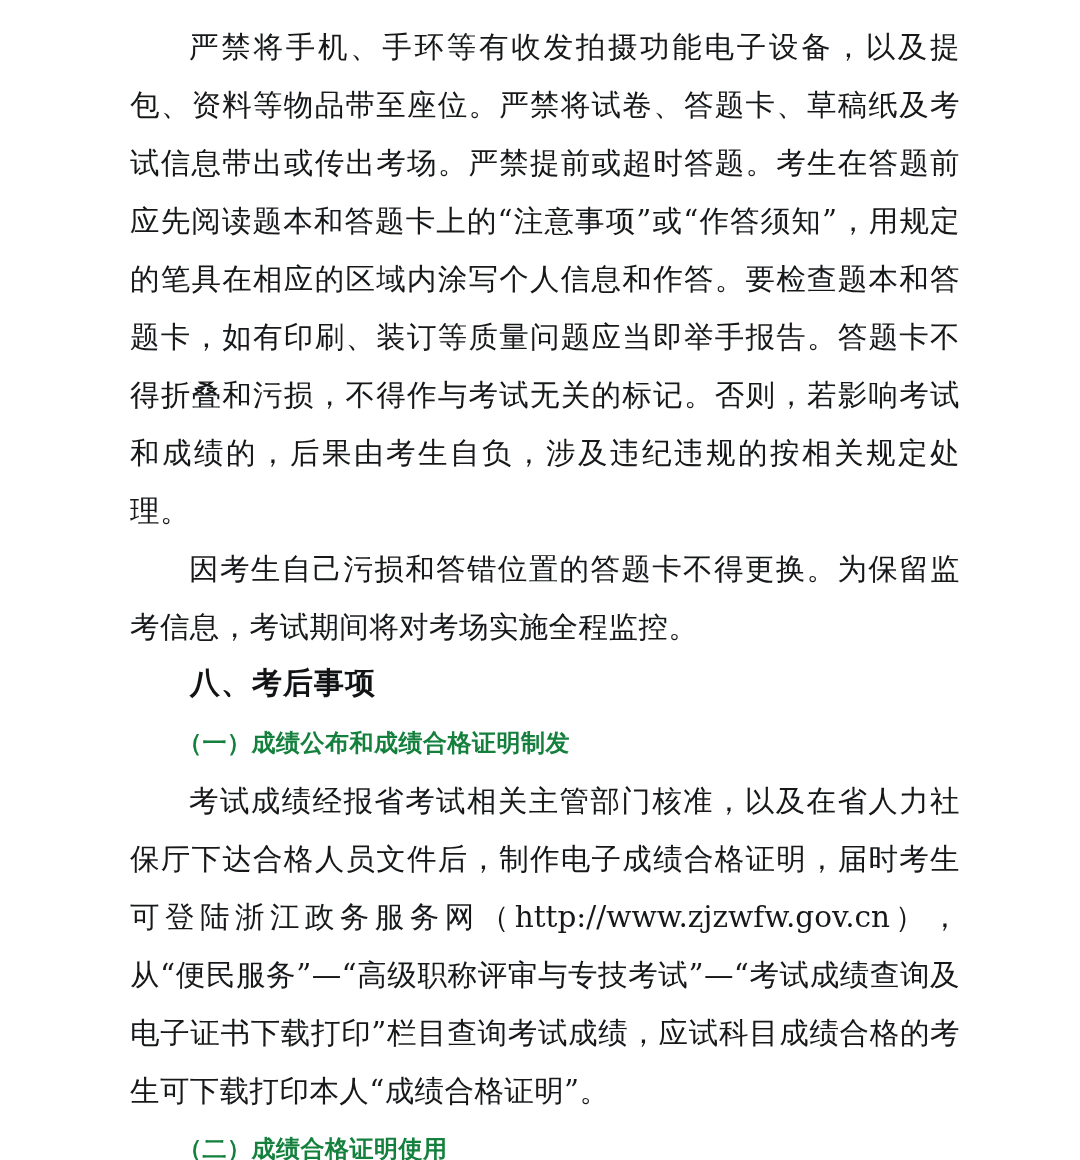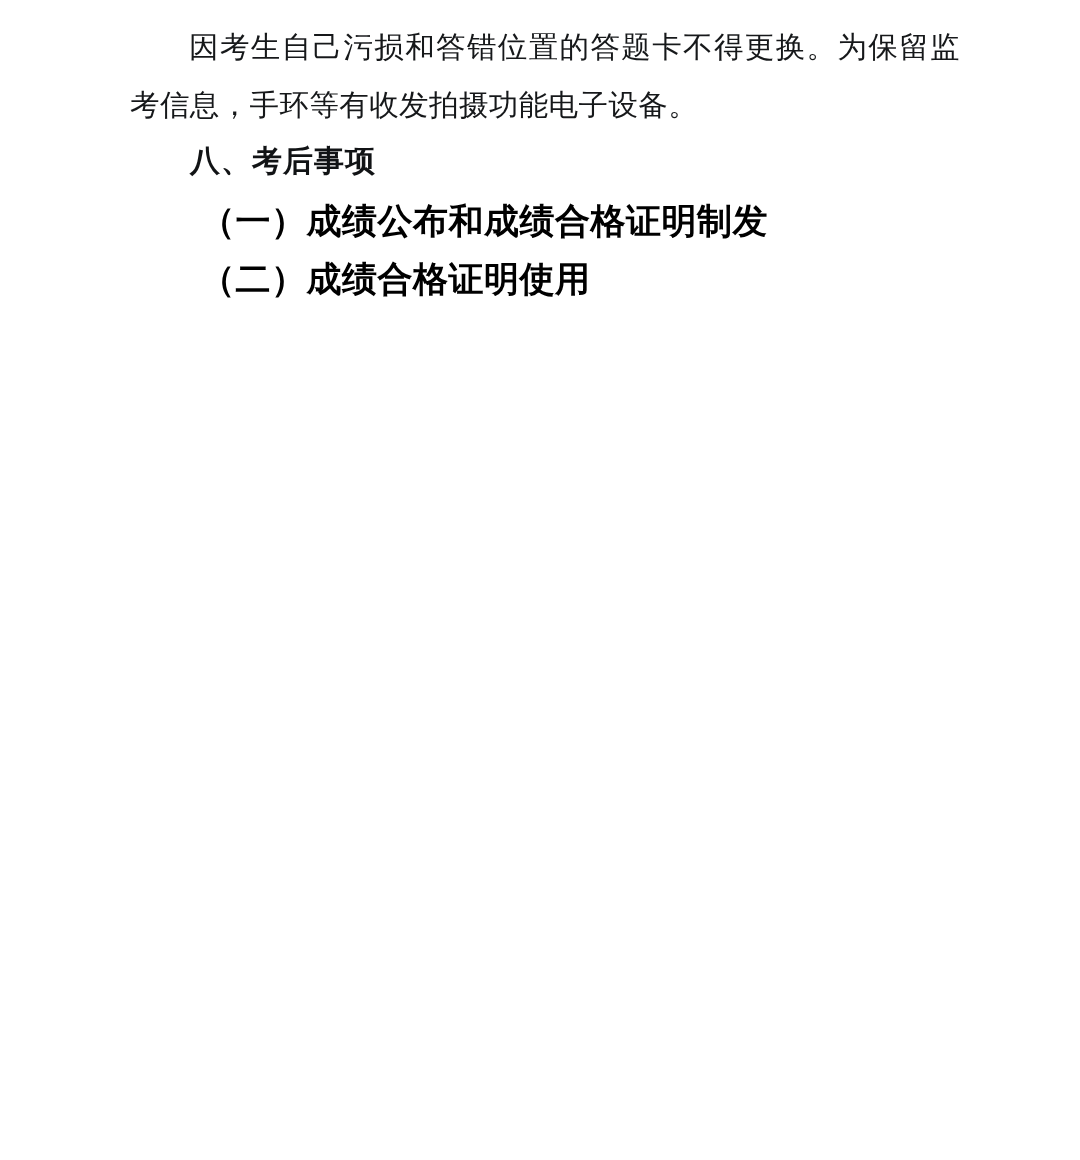--- a/index.html
+++ b/index.html
@@ -35,44 +35,46 @@
     font-size: 30px;
     line-height: 58px;
     font-weight: bold;
     margin: 4px 0 0 0;
     text-indent: 2em;
     letter-spacing: 1px;
     color: #111315;
     font-family: Liberation Mono, monospace;
   }
   .subheading {
-    font-size: 35px;
+    font-size: 24px;
     line-height: 58px;
     font-weight: bold;
     margin: 0;
     text-indent: 2em;
     letter-spacing: 0.5px;
-    color: #000000;
+    color: #15803d;
   }
   .url {
     font-family: "DejaVu Serif", "Liberation Serif", serif;
     letter-spacing: 0;
   }
   .block + .block {
     margin-top: 0;
   }
 </style>
 </head>
 <body>
 
 <div class="page">
 
+  <p class="para block">严禁将手机、手环等有收发拍摄功能电子设备，以及提包、资料等物品带至座位。严禁将试卷、答题卡、草稿纸及考试信息带出或传出考场。严禁提前或超时答题。考生在答题前应先阅读题本和答题卡上的“注意事项”或“作答须知”，用规定的笔具在相应的区域内涂写个人信息和作答。要检查题本和答题卡，如有印刷、装订等质量问题应当即举手报告。答题卡不得折叠和污损，不得作与考试无关的标记。否则，若影响考试和成绩的，后果由考生自负，涉及违纪违规的按相关规定处理。</p>
 
-  <p class="para block">因考生自己污损和答错位置的答题卡不得更换。为保留监考信息，手环等有收发拍摄功能电子设备。</p>
+  <p class="para block">因考生自己污损和答错位置的答题卡不得更换。为保留监考信息，考试期间将对考场实施全程监控。</p>
 
   <h2 class="heading block">八、考后事项</h2>
 
   <h3 class="subheading block">（一）成绩公布和成绩合格证明制发</h3>
 
+  <p class="para block"><span>考试成绩经报省考试相关主管部门核准，以及在省人力社保厅下达合格人员文件后，制作电子成绩合格证明，届时考生可登陆浙江政务服务网（</span><span class="url">http://www.zjzwfw.gov.cn</span><span>），从“便民服务”—“高级职称评审与专技考试”—“考试成绩查询及电子证书下载打印”栏目查询考试成绩，应试科目成绩合格的考生可下载打印本人“成绩合格证明”。</span></p>
 
   <h3 class="subheading block">（二）成绩合格证明使用</h3>
 
 </div>
 
 </body></html>

